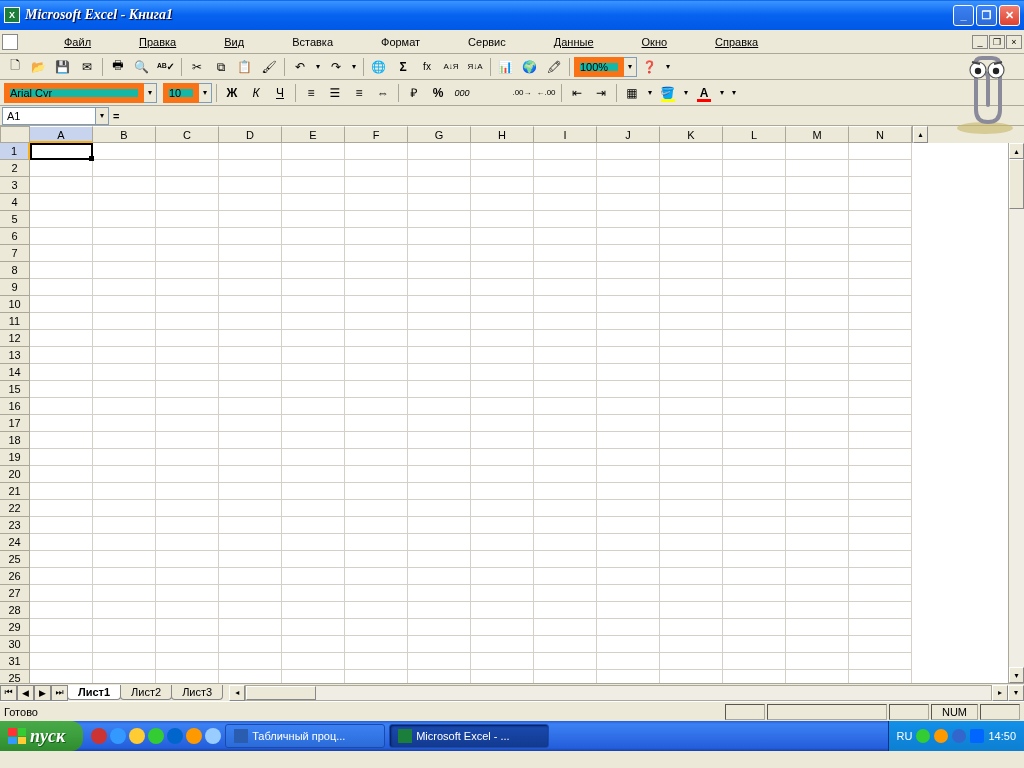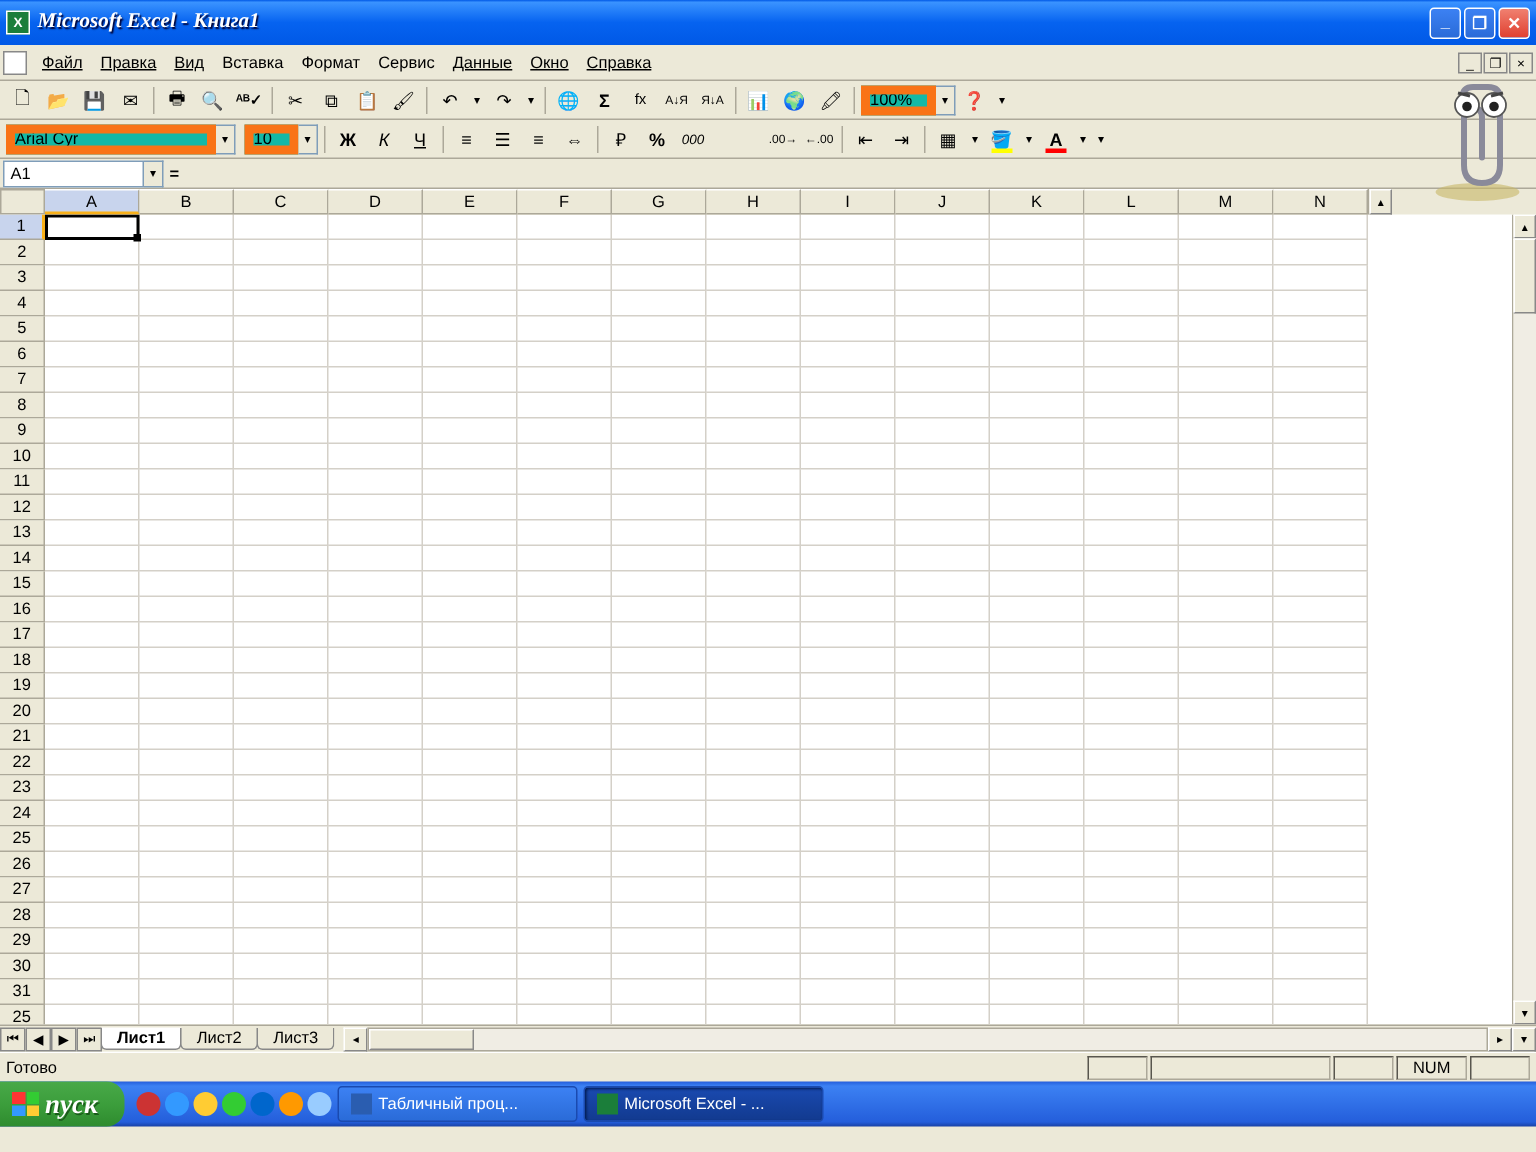--- a/index.html
+++ b/index.html
@@ -4,21 +4,21 @@
 <style>
 * { box-sizing: border-box; margin: 0; padding: 0; }
 body { font-family: Tahoma, Arial, sans-serif; font-size: 11px; background: #ece9d8; width: 1024px; height: 768px; overflow: hidden; position: relative; }
 .titlebar { height: 30px; background: linear-gradient(to bottom, #0058e6 0%, #3a93ff 5%, #0663f0 50%, #0058e6 100%); display: flex; align-items: center; padding: 0 4px; color: white; }
 .titlebar .app-icon { width: 16px; height: 16px; background: #1b7e3a; border: 1px solid #fff; margin-right: 5px; display: flex; align-items: center; justify-content: center; font-size: 9px; font-weight: bold; }
 .titlebar .title { font-family: 'Trebuchet MS', Tahoma; font-size: 14px; font-weight: bold; font-style: italic; text-shadow: 1px 1px 1px #003; flex: 1; }
 .titlebar .win-btns { display: flex; gap: 2px; }
 .win-btn { width: 21px; height: 21px; border-radius: 3px; border: 1px solid #fff; display: flex; align-items: center; justify-content: center; font-weight: bold; color: white; cursor: pointer; }
 .win-btn.min, .win-btn.max { background: linear-gradient(to bottom, #3c81f3, #2a6bd8); }
 .win-btn.close { background: linear-gradient(to bottom, #f08070, #e04030); }
-.menubar { height: 24px; background: #ece9d8; display: flex; align-items: center; padding: 0 2px; border-bottom: 1px solid #aca899; }
+.menubar { height: 24px; background: #ece9d8; display: flex; align-items: center; padding: 0 2px; border-bottom: 1px solid #aca899; gap: 36px; }
 .menubar .doc-icon { width: 16px; height: 16px; margin-right: 4px; background: #fff; border: 1px solid #888; }
 .menubar .menu-item { padding: 2px 6px; cursor: pointer; }
 .menubar .menu-item u { text-decoration: underline; }
 .menubar .mdi-btns { margin-left: auto; display: flex; gap: 1px; }
 .mdi-btn { width: 16px; height: 14px; background: #ece9d8; border: 1px solid #888; font-size: 9px; display: flex; align-items: center; justify-content: center; cursor: pointer; }
 .toolbar { height: 26px; background: #ece9d8; display: flex; align-items: center; padding: 2px 4px; gap: 2px; border-bottom: 1px solid #aca899; }
 .tb-btn { width: 22px; height: 22px; display: flex; align-items: center; justify-content: center; cursor: pointer; border: 1px solid transparent; font-size: 12px; }
 .tb-sep { width: 1px; height: 18px; background: #aca899; margin: 0 2px; }
 .tb-sel { height: 20px; background: #14b8a6; border: 6px solid #f97316; font-size: 11px; padding: 0 0; }
 .fontname { width: 140px; }
@@ -824,20 +824,28 @@
     <div class="tray-ico" style="background:#9cf;"></div>
   </div>
   <div class="task-item">
     <span style="width:14px;height:14px;background:#2a5db0;display:inline-block;"></span>
     <span>Табличный проц...</span>
   </div>
   <div class="task-item active">
     <span style="width:14px;height:14px;background:#1b7e3a;display:inline-block;"></span>
     <span>Microsoft Excel - ...</span>
   </div>
+  <div class="systray">
+    <span>RU</span>
+    <div class="tray-ico" style="background:#3c3;width:14px;height:14px;"></div>
+    <div class="tray-ico" style="background:#f90;width:14px;height:14px;"></div>
+    <div class="tray-ico" style="background:#36c;width:14px;height:14px;"></div>
+    <div class="tray-ico" style="background:#06f;width:14px;height:14px;border-radius:2px;"></div>
+    <span>14:50</span>
+  </div>
 </div>
 
 <svg class="clippy" viewBox="0 0 70 85">
   <ellipse cx="35" cy="78" rx="28" ry="6" fill="#c8b868" opacity="0.6"></ellipse>
   <path d="M 25 15 Q 25 8 32 8 L 42 8 Q 50 8 50 16 L 50 60 Q 50 72 38 72 Q 26 72 26 60 L 26 28 Q 26 22 32 22 Q 38 22 38 28 L 38 55" fill="none" stroke="#8a8a9a" stroke-width="4" stroke-linecap="round"></path>
   <circle cx="28" cy="20" r="8" fill="#fff" stroke="#555" stroke-width="1.2"></circle>
   <circle cx="46" cy="20" r="8" fill="#fff" stroke="#555" stroke-width="1.2"></circle>
   <circle cx="28" cy="21" r="3.2" fill="#222"></circle>
   <circle cx="46" cy="21" r="3.2" fill="#222"></circle>
   <line x1="22" y1="12" x2="30" y2="14" stroke="#444" stroke-width="2"></line>

